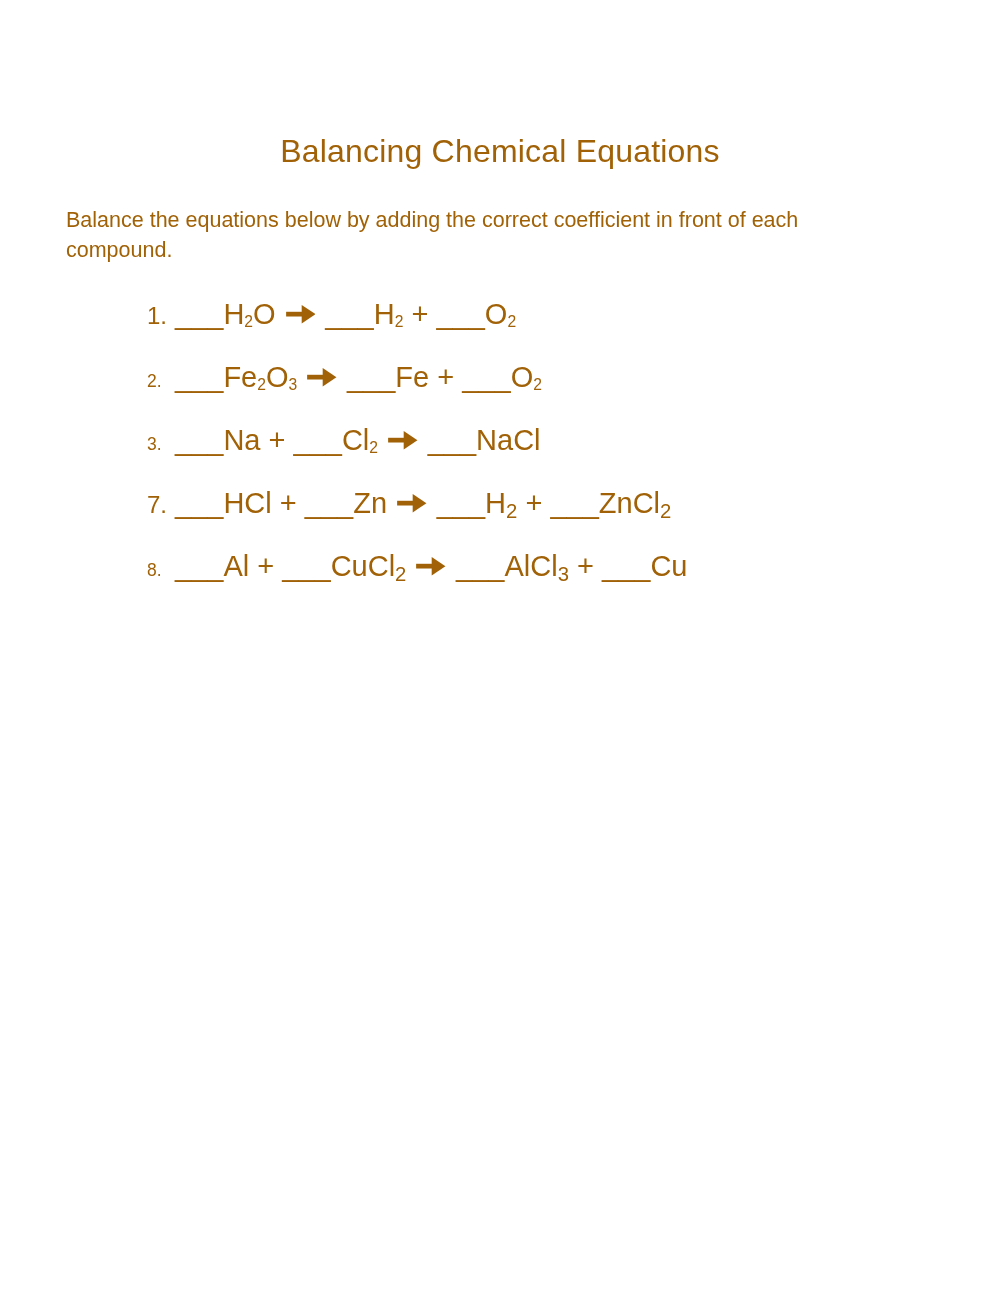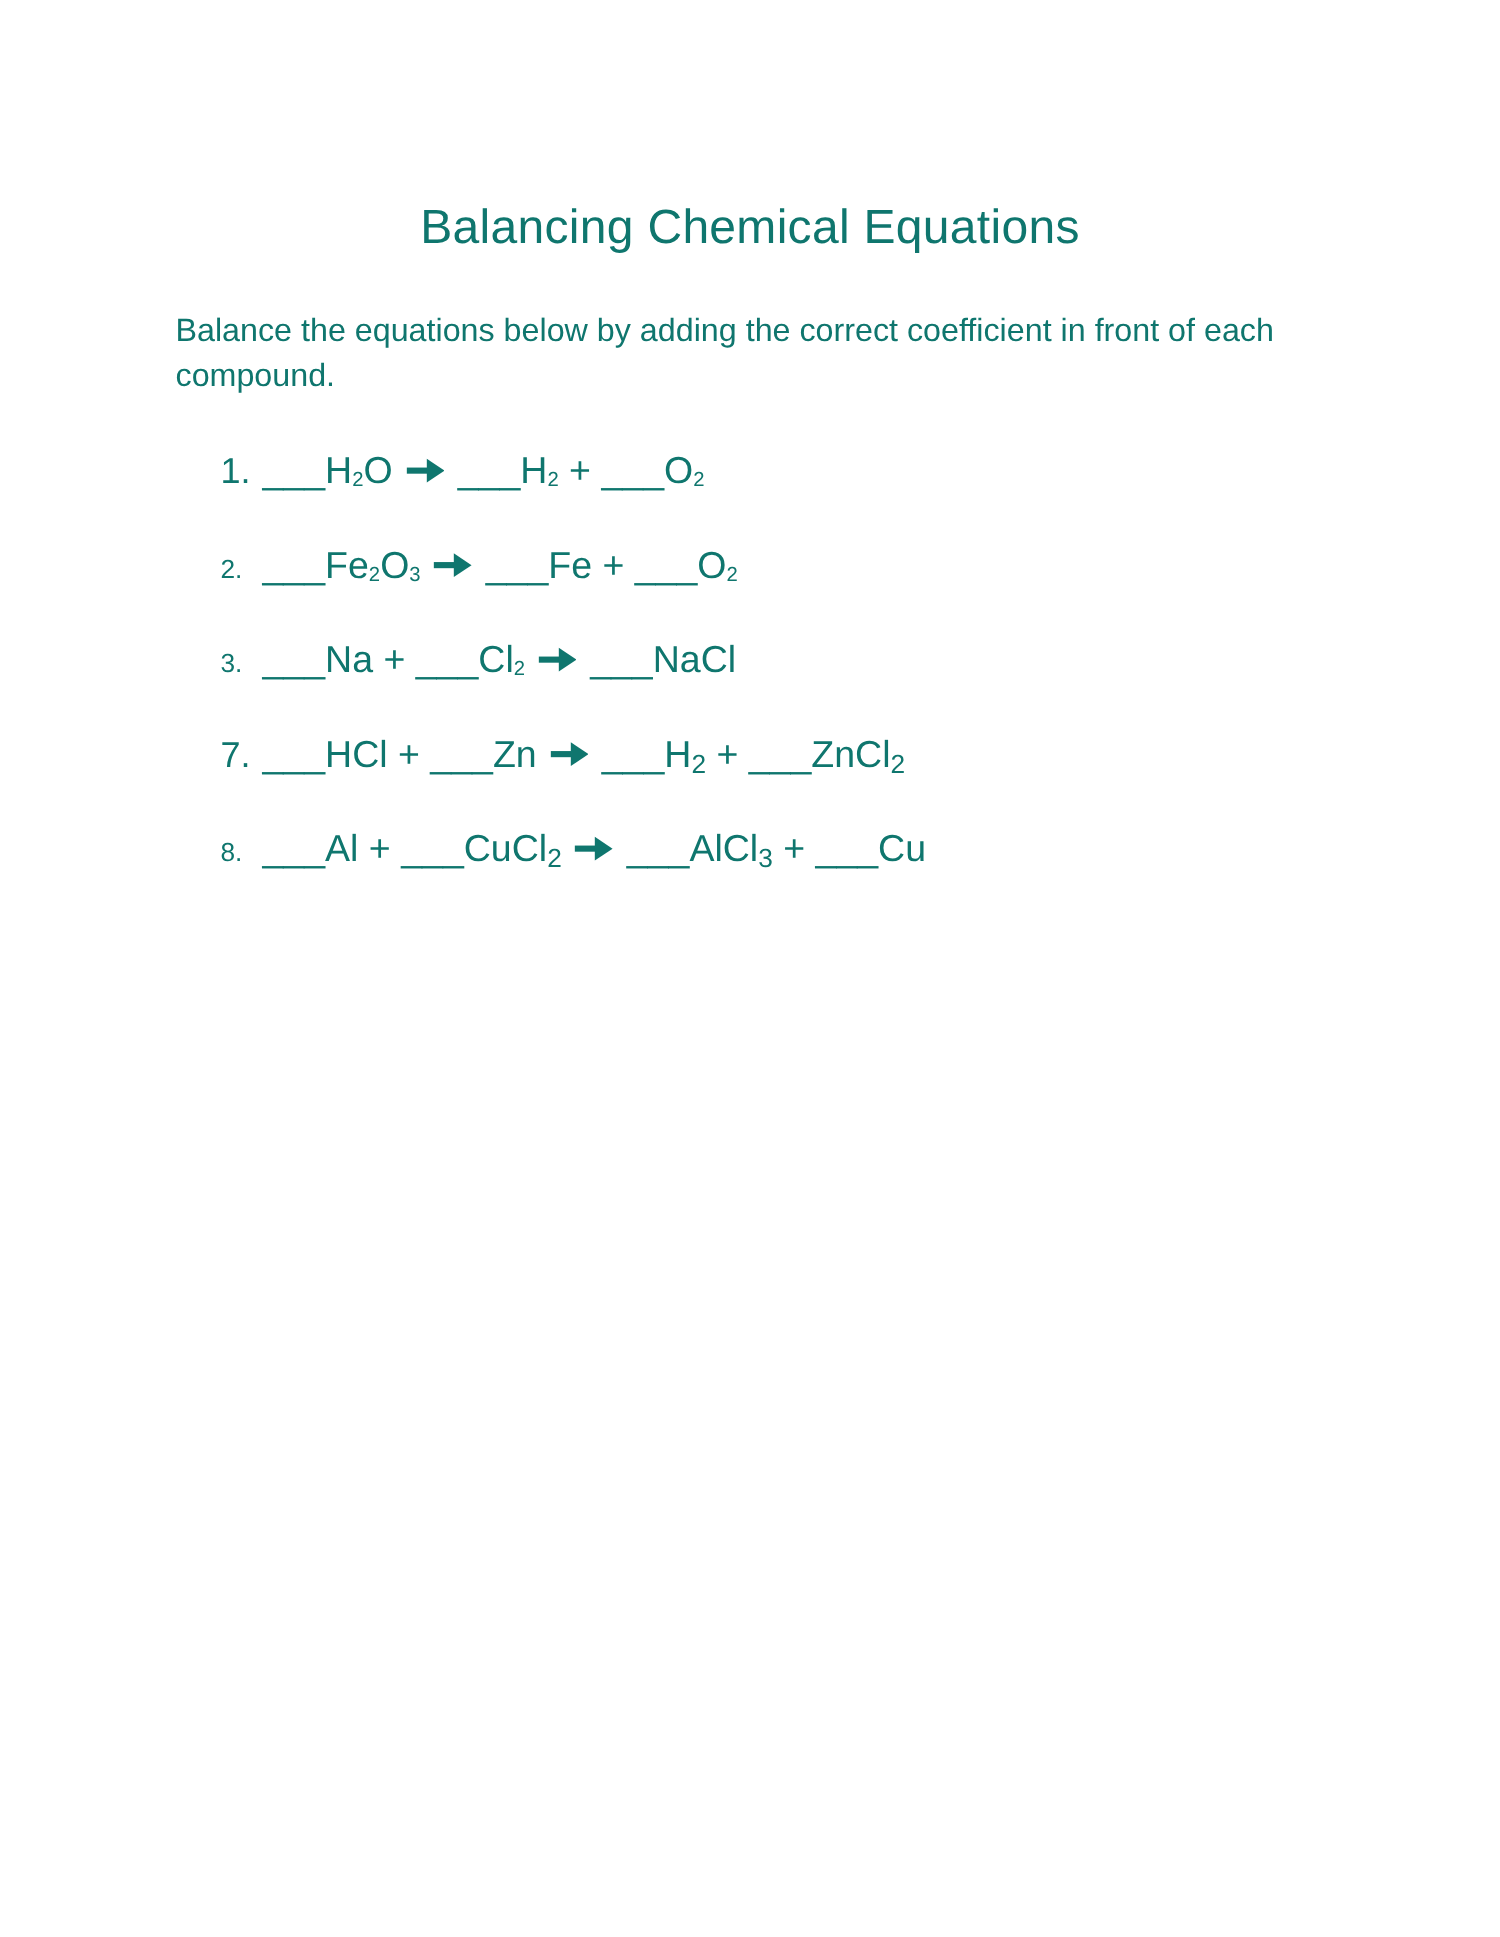--- a/index.html
+++ b/index.html
@@ -19,41 +19,41 @@
   }
   .title {
     padding-top: 110px;
     text-align: center;
     font-size: 32px;
     font-weight: 400;
     line-height: 1.25;
     letter-spacing: 0.2px;
   }
   .instructions {
-    margin: 35px 0 0 117px;
+    margin: 35px 0 0 66px;
     max-width: 745px;
     font-size: 21.5px;
     line-height: 1.37;
   }
   .equation-list {
     margin: 18px 0 0 147px;
   }
   .equation-row {
     height: 63px;
     line-height: 63px;
     white-space: nowrap;
   }
   .eq-number {
     display: inline-block;
     width: 28px;
   }
   .num-large { font-size: 24px; }
   .num-small { font-size: 17.5px; }
   .eq-body {
-    font-size: 25px;
+    font-size: 29px;
   }
   .eq-blank {
     letter-spacing: 0;
   }
   .eq-body sub {
     font-size: 54%;
     line-height: 0;
     vertical-align: baseline;
     position: relative;
     top: 0.14em;
@@ -69,21 +69,21 @@
   .eq-arrow svg {
     width: 1.02em;
     height: 0.70em;
     fill: currentColor;
     display: inline-block;
   }
 </style>
 </head>
 <body>
 
-<div class="page" style="background: rgb(255, 255, 255); color: #0f766e;">
+<div class="page" style="background: rgb(255, 255, 255); color: #a16207;">
   <h1 class="title">Balancing Chemical Equations</h1>
   <p class="instructions">Balance the equations below by adding the correct coefficient in front of each compound.</p>
   <div class="equation-list">
       <div class="equation-row"><span class="eq-number num-large">1.</span><span class="eq-body"><span class="eq-blank">___</span>H<sub>2</sub>O <span class="eq-arrow"><svg viewBox="0 0 26 18" xmlns="http://www.w3.org/2000/svg">
               <rect x="0" y="6.9" width="15.5" height="4.2"></rect>
               <polygon points="13.8,0.8 26,9 13.8,17.2"></polygon>
             </svg></span> <span class="eq-blank">___</span>H<sub>2</sub> + <span class="eq-blank">___</span>O<sub>2</sub></span></div>
       <div class="equation-row"><span class="eq-number num-small">2.</span><span class="eq-body"><span class="eq-blank">___</span>Fe<sub>2</sub>O<sub>3</sub> <span class="eq-arrow"><svg viewBox="0 0 26 18" xmlns="http://www.w3.org/2000/svg">
               <rect x="0" y="6.9" width="15.5" height="4.2"></rect>
               <polygon points="13.8,0.8 26,9 13.8,17.2"></polygon>

